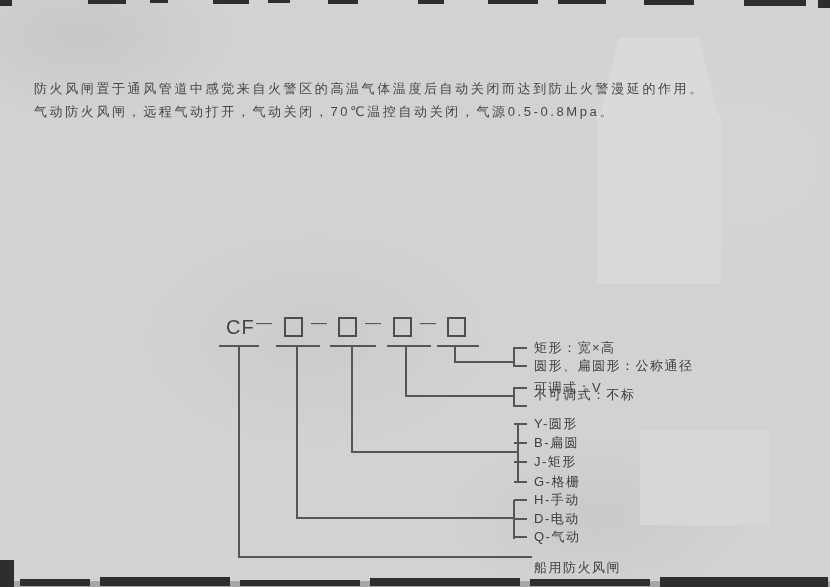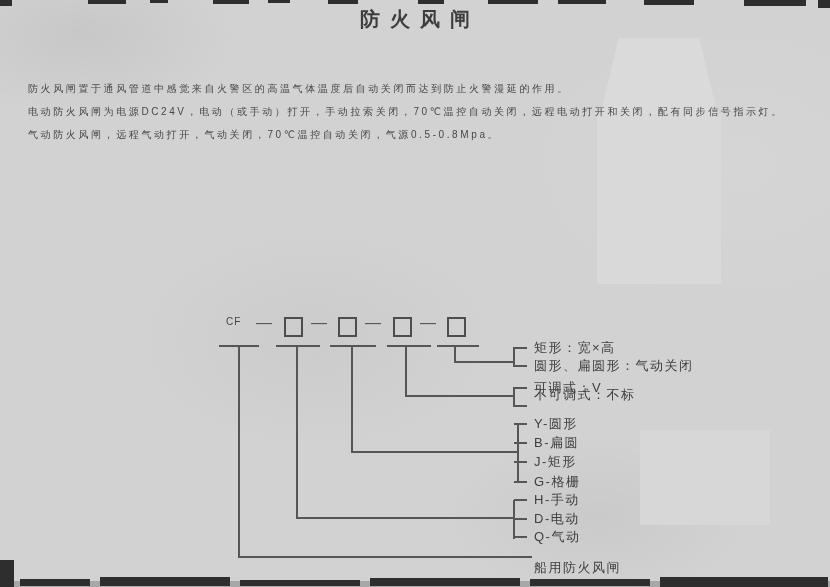--- a/index.html
+++ b/index.html
@@ -43,27 +43,27 @@
   .a19{left:660px;top:577px;width:168px;height:10px}
   .bstrip{position:absolute;left:0;top:581px;width:830px;height:6px;background:#a8a8a8;}
 
   .title{position:absolute;top:6px;left:0;right:0;text-align:center;
          font-size:20px;font-weight:bold;color:#3d3d3d;
          letter-spacing:10px;text-indent:10px;}
   .subtitle{position:absolute;top:38px;left:0;right:0;text-align:center;
             font-size:15px;color:#454545;letter-spacing:1px;}
 
   .body-text{position:absolute;left:8px;width:812px;top:77px;
-             font-size:10px;line-height:23px;letter-spacing:2.6px;
+             font-size:13px;line-height:23px;letter-spacing:2.6px;
              text-align:justify;color:#474747;}
   .body-text p{margin:0;text-indent:2em;}
 
   
   .diagram{position:absolute;left:0;top:0;width:830px;height:587px;color:#3f3f3f;}
-  .code-cf{position:absolute;left:226px;top:316px;font-size:10px;letter-spacing:1px;color:#444;}
+  .code-cf{position:absolute;left:226px;top:316px;font-size:20px;letter-spacing:1px;color:#444;}
   .sep{position:absolute;top:314px;font-size:16px;color:#555;}
   .s1{left:256px}.s2{left:311px}.s3{left:365px}.s4{left:420px}
   .cbox{position:absolute;top:317px;width:15px;height:16px;border:2px solid #4d4d4d;background:transparent;}
   .c1{left:284px}.c2{left:338px}.c3{left:393px}.c4{left:447px}
 
   .hl{position:absolute;height:2px;background:#565656;}
   .vl{position:absolute;width:2px;background:#565656;}
   .u0{left:219px;top:345px;width:40px}
   .u1{left:276px;top:345px;width:44px}
   .u2{left:330px;top:345px;width:46px}
@@ -115,25 +115,23 @@
   <div class="art a11"></div>
   <div class="art a12"></div>
   <div class="art a13"></div>
   <div class="art a14"></div>
   <div class="art a15"></div>
   <div class="art a16"></div>
   <div class="art a17"></div>
   <div class="art a18"></div>
   <div class="art a19"></div>
 
-  <div class="title">防火风闸</div>
 
   <div class="body-text">
     <p>防火风闸置于通风管道中感觉来自火警区的高温气体温度后自动关闭而达到防止火警漫延的作用。</p>
-    <p>电动防火风闸为电源DC24V，电动（或手动）打开，手动拉索关闭，70℃温控自动关闭，远程电动打开和关闭，配有同步信号指示灯。</p>
     <p>气动防火风闸，远程气动打开，气动关闭，70℃温控自动关闭，气源0.5-0.8Mpa。</p>
   </div>
 
   <div class="diagram">
 
     <span class="code-cf">CF</span>
     <span class="sep s1">—</span>
     <span class="cbox c1"></span>
     <span class="sep s2">—</span>
     <span class="cbox c2"></span>
@@ -171,21 +169,21 @@
     <div class="hl tk t3"></div>
     <div class="hl tk t4"></div>
     <div class="hl tk t5"></div>
     <div class="hl tk t6"></div>
     <div class="hl tk t7"></div>
     <div class="hl tk t8"></div>
     <div class="hl tk t9"></div>
     <div class="hl tk t10"></div>
 
     <span class="dlabel L0">矩形：宽×高</span>
-    <span class="dlabel L1">圆形、扁圆形：气动关闭</span>
+    <span class="dlabel L1">圆形、扁圆形：公称通径</span>
     <span class="dlabel L2">可调式：V</span>
     <span class="dlabel L3">不可调式：不标</span>
     <span class="dlabel L4">Y-圆形</span>
     <span class="dlabel L5">B-扁圆</span>
     <span class="dlabel L6">J-矩形</span>
     <span class="dlabel L7">G-格栅</span>
     <span class="dlabel L8">H-手动</span>
     <span class="dlabel L9">D-电动</span>
     <span class="dlabel L10">Q-气动</span>
     <span class="dlabel L11">船用防火风闸</span>

